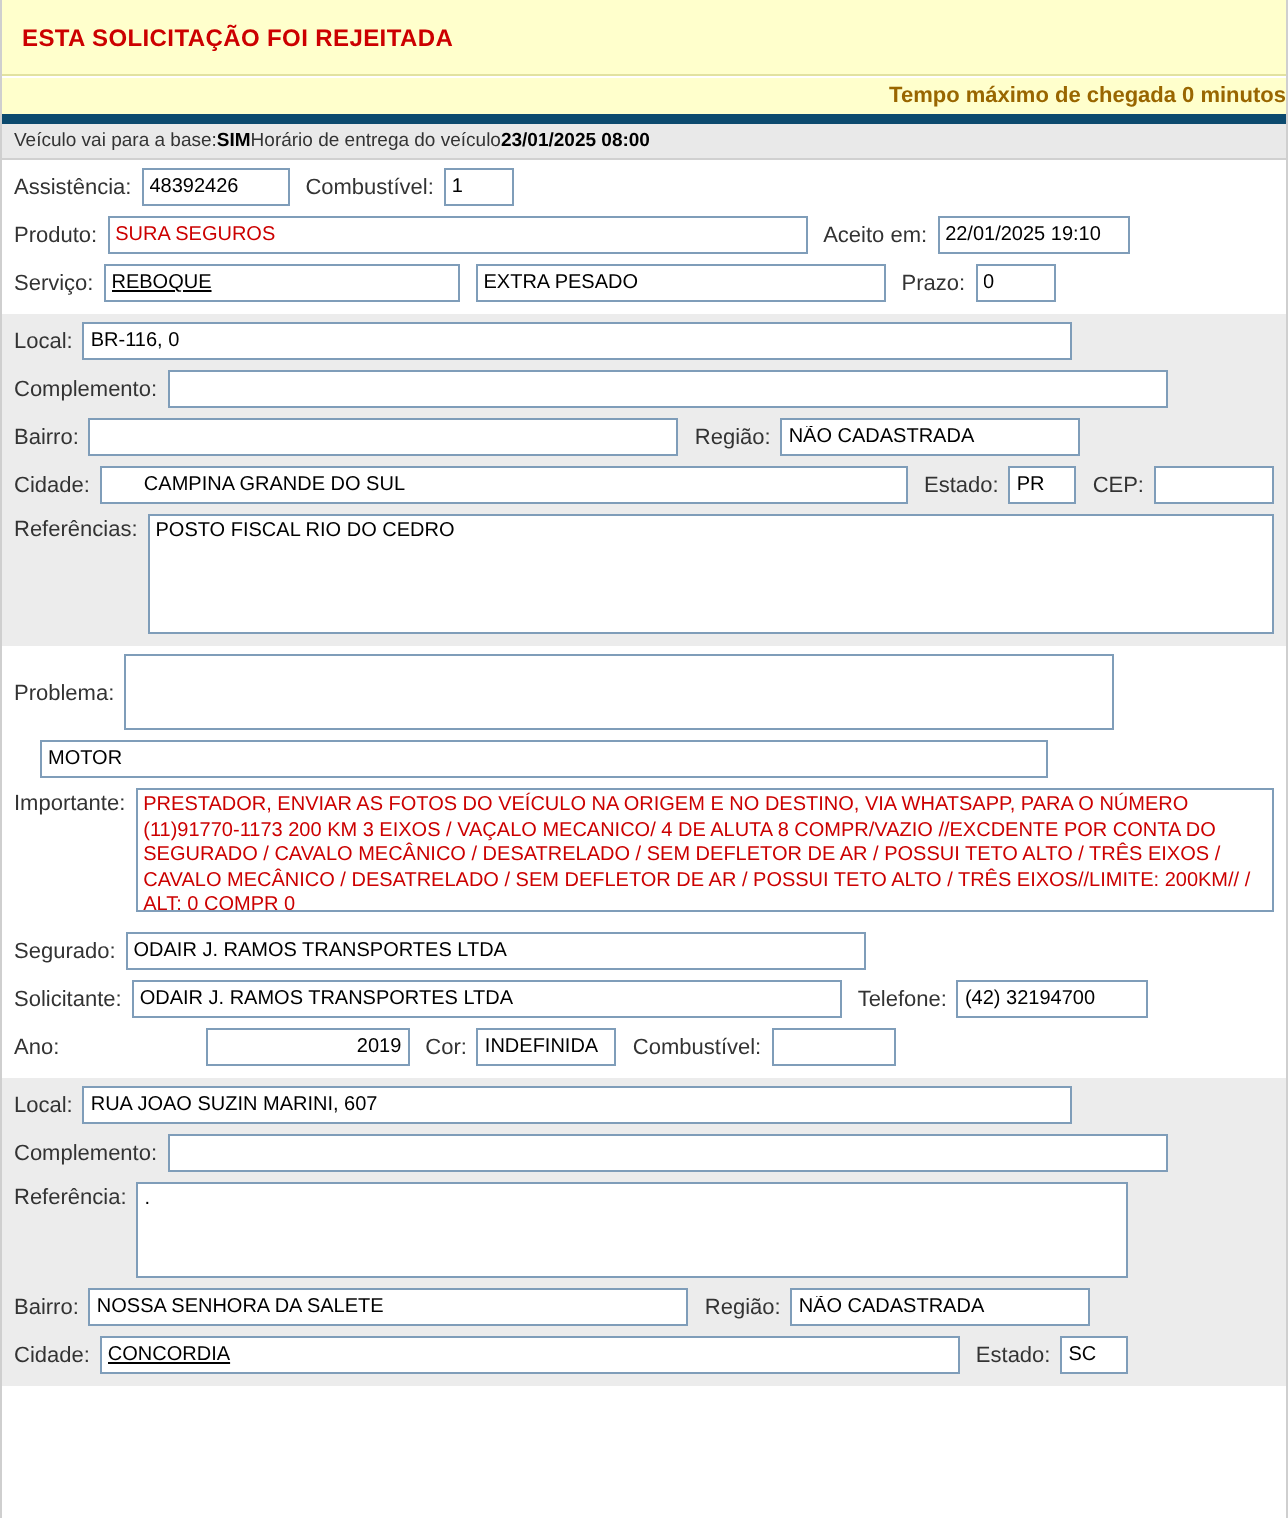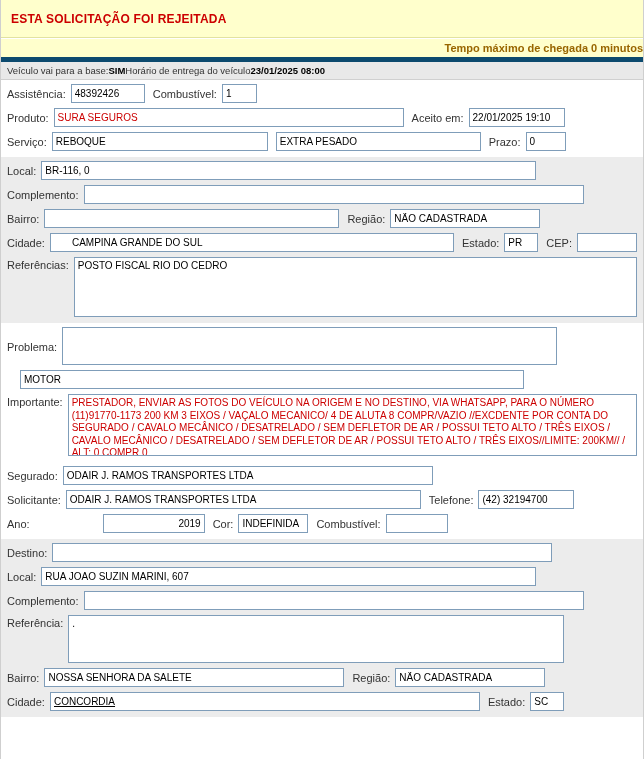--- a/index.html
+++ b/index.html
@@ -140,21 +140,21 @@
     </div>
     <div class="row">
       <span class="lbl">Produto:</span>
       <input class="f red" style="width: 350px;" value="SURA SEGUROS">
       <span class="gap"></span>
       <span class="lbl">Aceito em:</span>
       <input class="f" style="width: 96px;" value="22/01/2025 19:10">
     </div>
     <div class="row">
       <span class="lbl">Serviço:</span>
-      <input class="f" style="width: 216px;" value="REBOQUE">
+      <input class="f" style="width: 178px; text-decoration: underline;" value="REBOQUE">
       <span class="gap"></span>
       <input class="f" style="width: 205px;" value="EXTRA PESADO">
       <span class="gap"></span>
       <span class="lbl">Prazo:</span>
       <input class="f" style="width: 40px;" value="0">
     </div>
   </div>
 
   <div class="section sec-grey">
     <div class="row">
@@ -222,24 +222,20 @@
       <span class="lbl">Cor:</span>
       <input class="f" style="width: 70px;" value="INDEFINIDA">
       <span class="gap"></span>
       <span class="lbl">Combustível:</span>
       <input class="f" style="width: 62px;" value="">
     </div>
   </div>
 
   <div class="section sec-grey">
     <div class="row">
-      <span class="lbl">Destino:</span>
-      <input class="f" style="width: 500px;" value="">
-    </div>
-    <div class="row">
       <span class="lbl">Local:</span>
       <input class="f" style="width: 495px;" value="RUA JOAO SUZIN MARINI, 607">
     </div>
     <div class="row">
       <span class="lbl">Complemento:</span>
       <input class="f" style="width: 500px;" value="">
     </div>
     <div class="row" style="align-items:flex-start">
       <span class="lbl" style="padding-top:2px">Referência:</span>
       <textarea class="f" style="width: 496px; height: 48px;">.</textarea>

